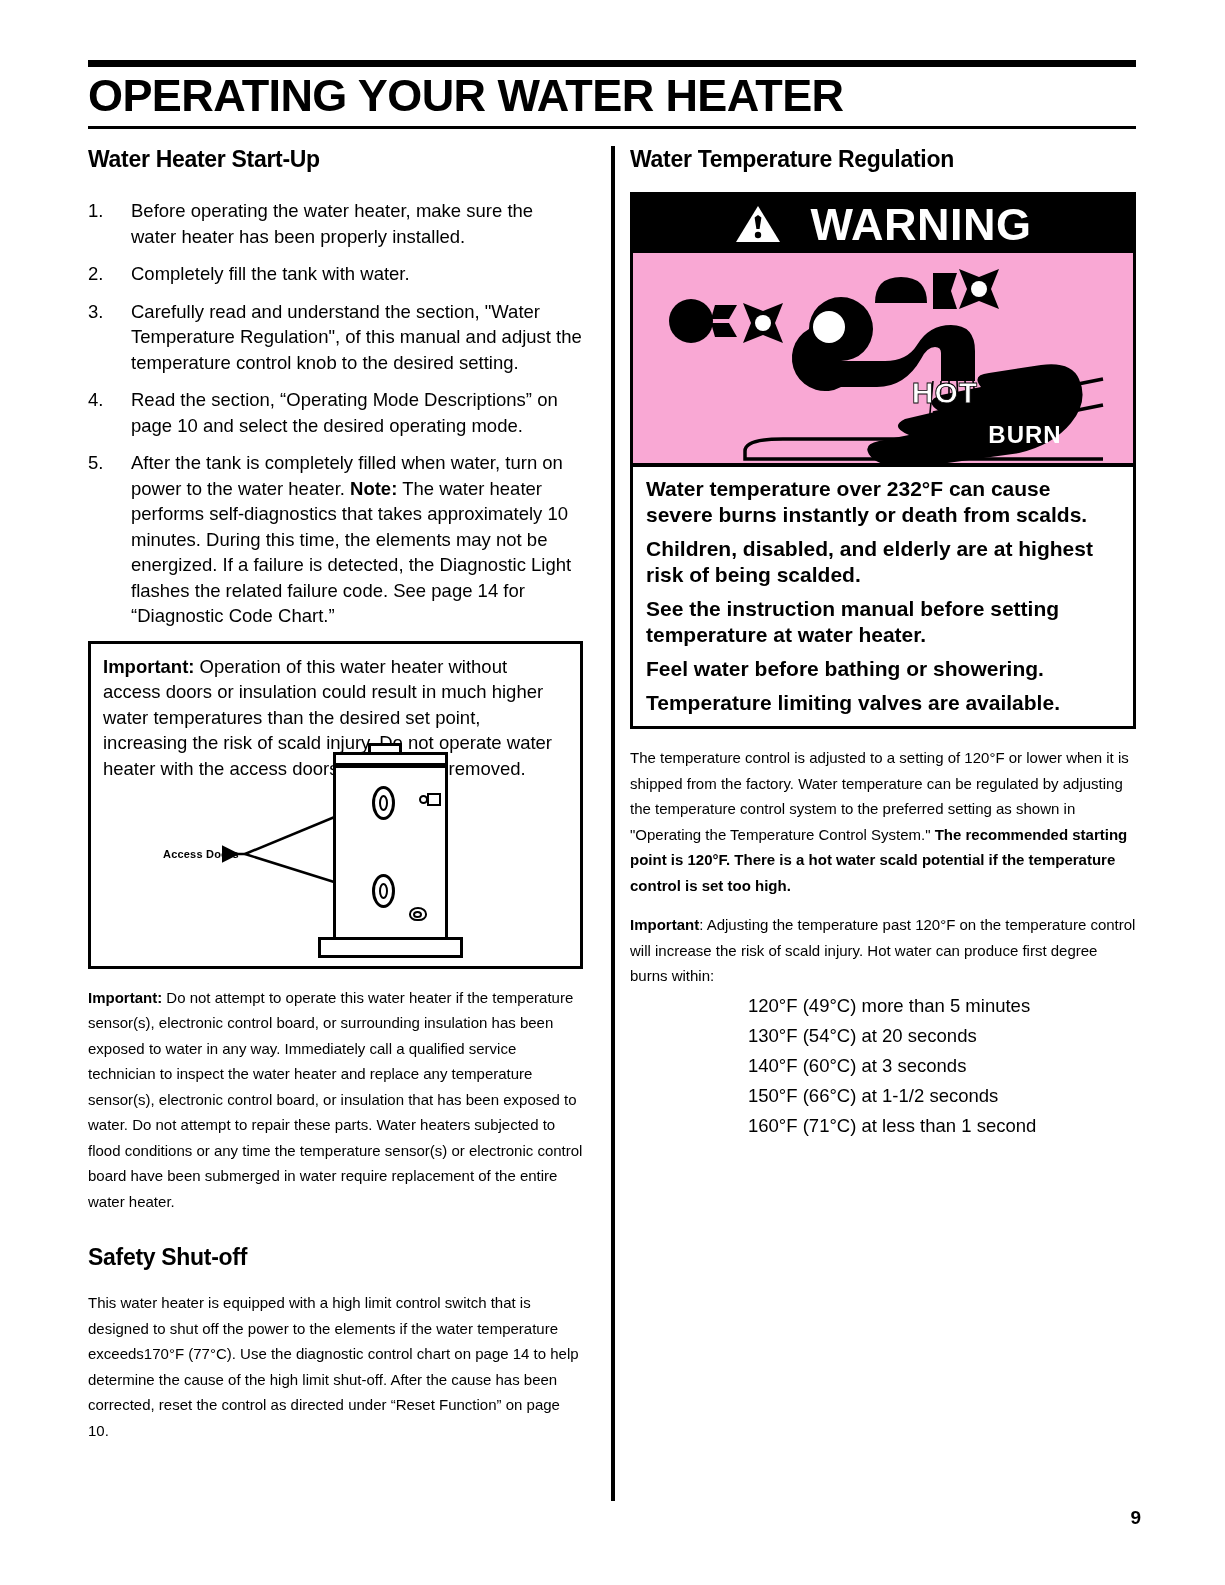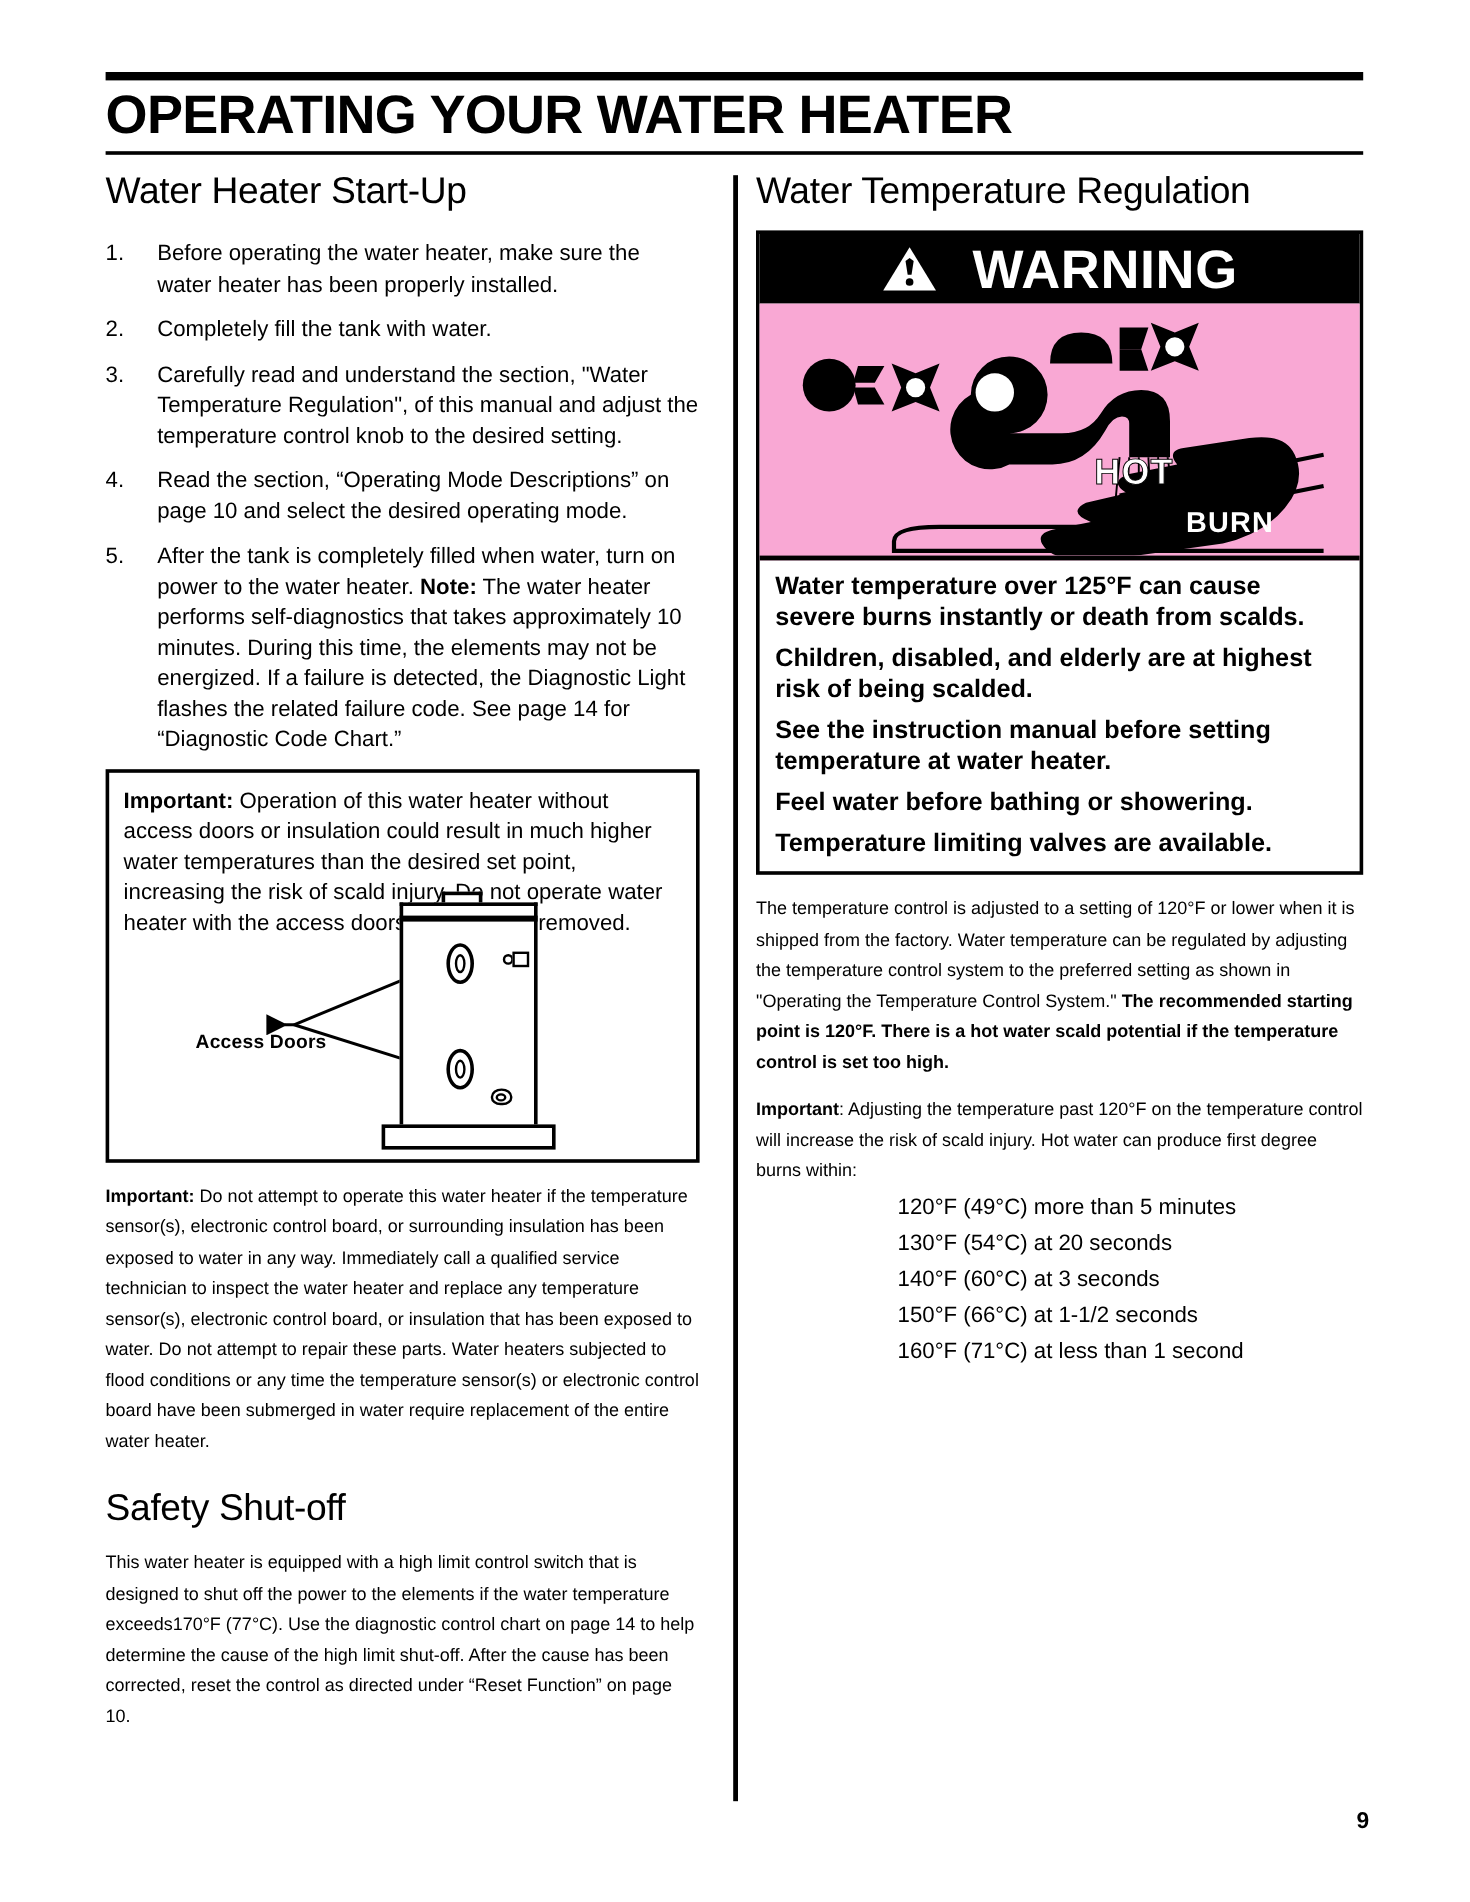--- a/index.html
+++ b/index.html
@@ -62,22 +62,22 @@
   #divider {
     position: absolute;
     left: 611px;
     top: 146px;
     width: 4px;
     height: 1355px;
     background: #000;
   }
 
   h2.section-head {
-    font-size: 31px;
-    font-weight: normal;
+    font-size: 23px;
+    font-weight: bold;
     line-height: 38px;
     margin: 0 0 20px 0;
     letter-spacing: -0.3px;
   }
   h2.section-head.tight { margin-bottom: 8px; }
 
   
   ol.steps {
     margin: 0;
     padding: 0;
@@ -223,22 +223,22 @@
     border-radius: 50% 50% 45% 45%; box-sizing: border-box;
   }
   .drain .d-b {
     position: absolute; left: 4px; top: 4px;
     width: 9px; height: 7px; border: 2px solid #000;
     border-radius: 50%; box-sizing: border-box;
   }
   .access-label {
     position: absolute;
     left: 22px;
-    top: 116px;
-    font-size: 16px;
+    top: 104px;
+    font-size: 11px;
     font-weight: bold;
     letter-spacing: 0.2px;
     white-space: nowrap;
   }
   #heater-diagram svg.leaders {
     position: absolute;
     left: 0; top: 0;
     width: 420px; height: 215px;
   }
 
@@ -436,21 +436,21 @@
           <path d="M240 206 q-14 -14 6 -18 l30 -6 q-20 -8 -4 -16 l34 -8 q-16 -10 2 -16 l40 -8 q-10 -12 8 -14
                    l52 -8 q30 -4 38 14 q10 22 -8 44 q-18 22 -52 30 l-86 12 q-44 6 -60 -6 z" fill="#000"></path>
 
           <text x="312" y="150" font-family="Liberation Sans, sans-serif" font-size="30" font-weight="bold" fill="#ffffff" stroke="#000" stroke-width="0.8" text-anchor="middle" letter-spacing="1">HOT</text>
 
           <text x="392" y="190" font-family="Liberation Sans, sans-serif" font-size="24" font-weight="bold" fill="#ffffff" text-anchor="middle" letter-spacing="1">BURN</text>
         </svg>
       </div>
 
       <div id="warning-text">
-        <p>Water temperature over 125°F can cause severe burns instantly or death from scalds.</p>
+        <p>Water temperature over 232°F can cause severe burns instantly or death from scalds.</p>
         <p>Children, disabled, and elderly are at highest risk of being scalded.</p>
         <p>See the instruction manual before setting temperature at water heater.</p>
         <p>Feel water before bathing or showering.</p>
         <p class="last">Temperature limiting valves are available.</p>
       </div>
     </div>
 
     <p class="body"><span>The temperature control is adjusted to a setting of 120°F or lower when it is shipped from the factory. Water temperature can be regulated by adjusting the temperature control system to the preferred setting as shown in "Operating the Temperature Control System." </span><b>The recommended starting point is 120°F. There is a hot water scald potential if the temperature control is set too high.</b></p>
 
     <p class="body" style="margin-bottom:2px;"><b>Important</b><span>: Adjusting the temperature past 120°F on the temperature control will increase the risk of scald injury. Hot water can produce first degree burns within:</span></p>

